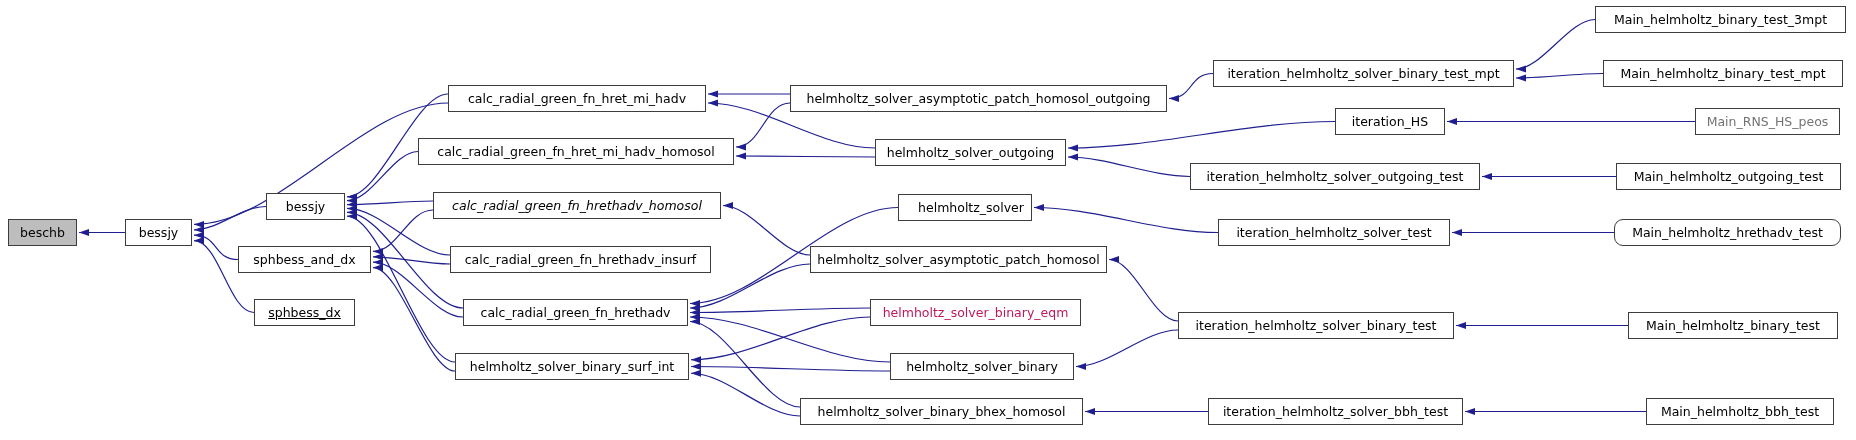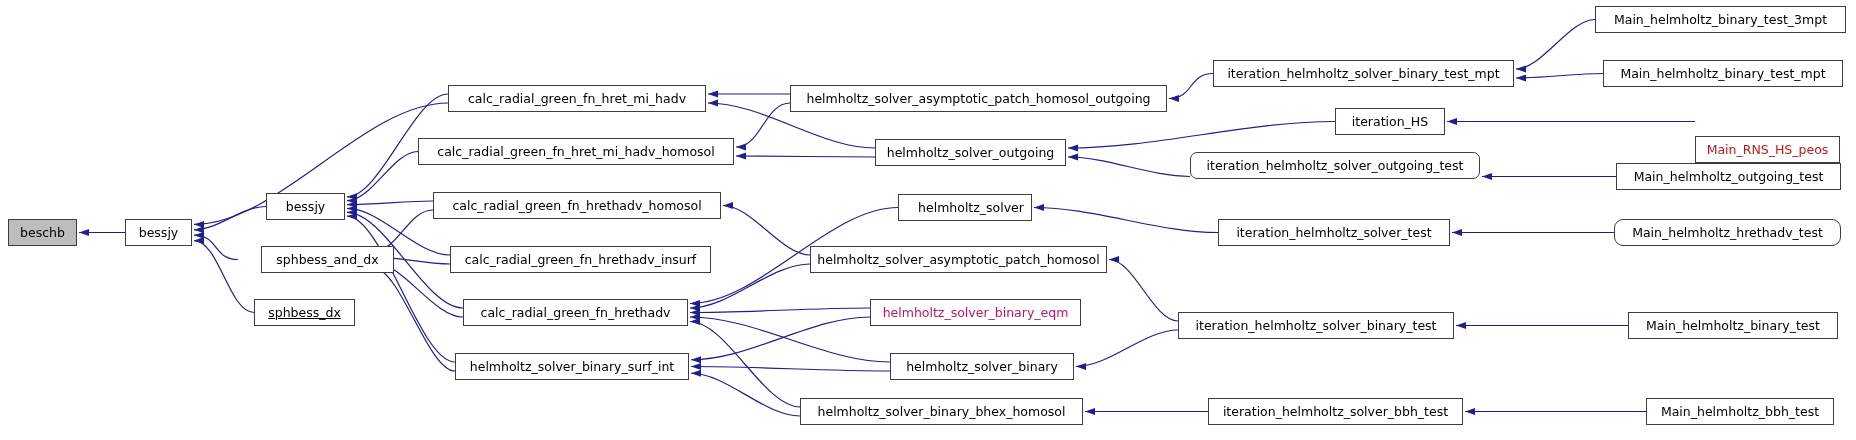--- a/index.html
+++ b/index.html
@@ -76,41 +76,41 @@
       <path d="M 1603 73.5 C 1574.29 73.5, 1544.71 78, 1516 78" fill="none" stroke="#1f1f8f" stroke-width="1.2" marker-end="url(#arrow)"></path>
       <path d="M 1695 121.5 C 1613.16 121.5, 1528.84 121.5, 1447 121.5" fill="none" stroke="#1f1f8f" stroke-width="1.2" marker-end="url(#arrow)"></path>
       <path d="M 1616 176.5 C 1571.78 176.5, 1526.22 176.5, 1482 176.5" fill="none" stroke="#1f1f8f" stroke-width="1.2" marker-end="url(#arrow)"></path>
       <path d="M 1614 232.5 C 1560.54 232.5, 1505.46 232.5, 1452 232.5" fill="none" stroke="#1f1f8f" stroke-width="1.2" marker-end="url(#arrow)"></path>
       <path d="M 1628 325.5 C 1571.24 325.5, 1512.76 325.5, 1456 325.5" fill="none" stroke="#1f1f8f" stroke-width="1.2" marker-end="url(#arrow)"></path>
       <path d="M 1646 411.5 C 1586.27 411.5, 1524.73 411.5, 1465 411.5" fill="none" stroke="#1f1f8f" stroke-width="1.2" marker-end="url(#arrow)"></path>
     </svg>
 <div class="node focal" style="left: 8px; top: 219px; width: 69px; border-color: rgb(61, 61, 61); background: rgb(189, 189, 189); color: rgb(0, 0, 0);">beschb</div>
     <div class="node" style="left: 125px; top: 219px; width: 67px; border-color: rgb(61, 61, 61); background: rgb(255, 255, 255); color: rgb(0, 0, 0);">bessjy</div>
     <div class="node" style="left: 266px; top: 193px; width: 79px; border-color: rgb(61, 61, 61); background: rgb(255, 255, 255); color: rgb(0, 0, 0);">bessjy</div>
-    <div class="node" style="left: 238px; top: 246px; width: 133px; border-color: rgb(61, 61, 61); background: rgb(255, 255, 255); color: rgb(0, 0, 0); margin-left: 23px;">sphbess_and_dx</div>
+    <div class="node" style="left: 238px; top: 246px; width: 133px; border-color: rgb(61, 61, 61); background: rgb(255, 255, 255); color: rgb(0, 0, 0);">sphbess_and_dx</div>
     <div class="node" style="left: 254px; top: 299px; width: 101px; border-color: rgb(61, 61, 61); background: rgb(255, 255, 255); color: rgb(0, 0, 0); text-decoration: underline;">sphbess_dx</div>
     <div class="node" style="left: 448px; top: 85px; width: 258px; border-color: rgb(61, 61, 61); background: rgb(255, 255, 255); color: rgb(0, 0, 0);">calc_radial_green_fn_hret_mi_hadv</div>
     <div class="node" style="left: 418px; top: 138px; width: 316px; border-color: rgb(61, 61, 61); background: rgb(255, 255, 255); color: rgb(0, 0, 0);">calc_radial_green_fn_hret_mi_hadv_homosol</div>
-    <div class="node" style="left: 433px; top: 192px; width: 288px; border-color: rgb(61, 61, 61); background: rgb(255, 255, 255); color: rgb(0, 0, 0);">calc_radial_green_fn_hrethadv_homosol</div>
+    <div class="node" style="left: 433px; top: 192px; width: 288px; border-color: rgb(61, 61, 61); background: rgb(255, 255, 255); color: rgb(0, 0, 0); font-style: italic;">calc_radial_green_fn_hrethadv_homosol</div>
     <div class="node" style="left: 450px; top: 246px; width: 261px; border-color: rgb(61, 61, 61); background: rgb(255, 255, 255); color: rgb(0, 0, 0);">calc_radial_green_fn_hrethadv_insurf</div>
     <div class="node" style="left: 463px; top: 299px; width: 225px; border-color: rgb(61, 61, 61); background: rgb(255, 255, 255); color: rgb(0, 0, 0);">calc_radial_green_fn_hrethadv</div>
     <div class="node" style="left: 455px; top: 353px; width: 234px; border-color: rgb(61, 61, 61); background: rgb(255, 255, 255); color: rgb(0, 0, 0);">helmholtz_solver_binary_surf_int</div>
     <div class="node" style="left: 790px; top: 85px; width: 377px; border-color: rgb(61, 61, 61); background: rgb(255, 255, 255); color: rgb(0, 0, 0);">helmholtz_solver_asymptotic_patch_homosol_outgoing</div>
     <div class="node" style="left: 875px; top: 139px; width: 191px; border-color: rgb(61, 61, 61); background: rgb(255, 255, 255); color: rgb(0, 0, 0);">helmholtz_solver_outgoing</div>
     <div class="node" style="left: 898px; top: 194px; width: 134px; border-color: rgb(61, 61, 61); background: rgb(255, 255, 255); color: rgb(0, 0, 0); padding-left: 12px;">helmholtz_solver</div>
     <div class="node" style="left: 810px; top: 246px; width: 297px; border-color: rgb(61, 61, 61); background: rgb(255, 255, 255); color: rgb(0, 0, 0);">helmholtz_solver_asymptotic_patch_homosol</div>
     <div class="node" style="left: 870px; top: 299px; width: 211px; border-color: rgb(61, 61, 61); background: rgb(255, 255, 255); color: #be185d;">helmholtz_solver_binary_eqm</div>
     <div class="node" style="left: 890px; top: 353px; width: 184px; border-color: rgb(61, 61, 61); background: rgb(255, 255, 255); color: rgb(0, 0, 0);">helmholtz_solver_binary</div>
     <div class="node" style="left: 800px; top: 398px; width: 283px; border-color: rgb(61, 61, 61); background: rgb(255, 255, 255); color: rgb(0, 0, 0);">helmholtz_solver_binary_bhex_homosol</div>
     <div class="node" style="left: 1213px; top: 60px; width: 301px; border-color: rgb(61, 61, 61); background: rgb(255, 255, 255); color: rgb(0, 0, 0);">iteration_helmholtz_solver_binary_test_mpt</div>
     <div class="node" style="left: 1335px; top: 108px; width: 110px; border-color: rgb(61, 61, 61); background: rgb(255, 255, 255); color: rgb(0, 0, 0);">iteration_HS</div>
-    <div class="node" style="left: 1190px; top: 152px; width: 290px; border-color: rgb(61, 61, 61); background: rgb(255, 255, 255); color: rgb(0, 0, 0); border-radius: 7px;">iteration_helmholtz_solver_outgoing_test</div>
+    <div class="node" style="left: 1190px; top: 163px; width: 290px; border-color: rgb(61, 61, 61); background: rgb(255, 255, 255); color: rgb(0, 0, 0);">iteration_helmholtz_solver_outgoing_test</div>
     <div class="node" style="left: 1218px; top: 219px; width: 232px; border-color: rgb(61, 61, 61); background: rgb(255, 255, 255); color: rgb(0, 0, 0);">iteration_helmholtz_solver_test</div>
     <div class="node" style="left: 1178px; top: 312px; width: 276px; border-color: rgb(61, 61, 61); background: rgb(255, 255, 255); color: rgb(0, 0, 0);">iteration_helmholtz_solver_binary_test</div>
     <div class="node" style="left: 1208px; top: 398px; width: 255px; border-color: rgb(61, 61, 61); background: rgb(255, 255, 255); color: rgb(0, 0, 0);">iteration_helmholtz_solver_bbh_test</div>
     <div class="node" style="left: 1595px; top: 6px; width: 251px; border-color: rgb(61, 61, 61); background: rgb(255, 255, 255); color: rgb(0, 0, 0);">Main_helmholtz_binary_test_3mpt</div>
     <div class="node" style="left: 1603px; top: 60px; width: 240px; border-color: rgb(61, 61, 61); background: rgb(255, 255, 255); color: rgb(0, 0, 0);">Main_helmholtz_binary_test_mpt</div>
-    <div class="node" style="left: 1695px; top: 108px; width: 145px; border-color: rgb(61, 61, 61); background: rgb(255, 255, 255); color: #b91c1c; margin-top: 28px;">Main_RNS_HS_peos</div>
+    <div class="node" style="left: 1695px; top: 108px; width: 145px; border-color: rgb(61, 61, 61); background: rgb(255, 255, 255); color: #737373;">Main_RNS_HS_peos</div>
     <div class="node" style="left: 1616px; top: 163px; width: 225px; border-color: rgb(61, 61, 61); background: rgb(255, 255, 255); color: rgb(0, 0, 0);">Main_helmholtz_outgoing_test</div>
     <div class="node" style="left: 1614px; top: 219px; width: 227px; border-color: rgb(61, 61, 61); background: rgb(255, 255, 255); color: rgb(0, 0, 0); border-radius: 9px;">Main_helmholtz_hrethadv_test</div>
     <div class="node" style="left: 1628px; top: 312px; width: 210px; border-color: rgb(61, 61, 61); background: rgb(255, 255, 255); color: rgb(0, 0, 0);">Main_helmholtz_binary_test</div>
     <div class="node" style="left: 1646px; top: 398px; width: 188px; border-color: rgb(61, 61, 61); background: rgb(255, 255, 255); color: rgb(0, 0, 0);">Main_helmholtz_bbh_test</div>
   </div>
 
 </body></html>

